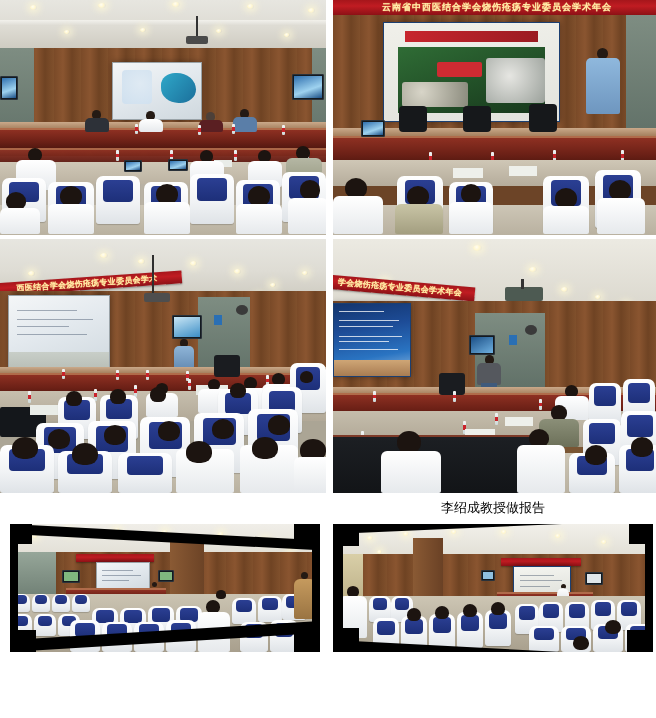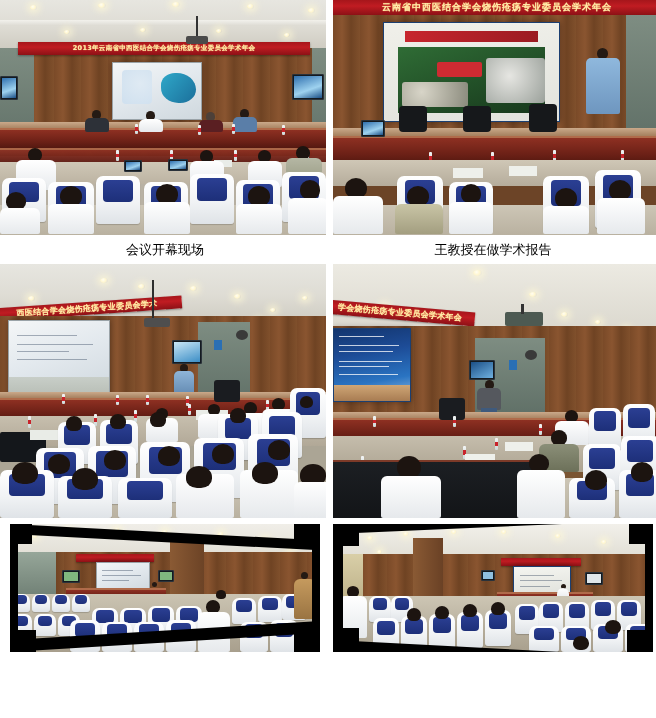--- a/index.html
+++ b/index.html
@@ -194,23 +194,20 @@
             <div class="spot" style="left:308px;top:8px;width:7px;height:5px;"></div>
             <div class="spot" style="left:64px;top:30px;width:6px;height:4px;"></div>
             <div class="spot" style="left:140px;top:28px;width:6px;height:4px;"></div>
             <div class="spot" style="left:216px;top:29px;width:6px;height:4px;"></div>
             <div class="spot" style="left:284px;top:33px;width:6px;height:4px;"></div>
 
             <div class="wall-wood" style="left:0;top:48px;right:0;height:108px;"></div>
             <div class="wall-green" style="left:0;top:48px;width:34px;height:108px;"></div>
             <div class="wall-green" style="right:0;top:48px;width:14px;height:108px;"></div>
 
-            <div class="banner" style="left:18px;top:42px;width:292px;height:13px;line-height:13px;">
-              <span style="font-size:6.5px;">2013年云南省中西医结合学会烧伤疮疡专业委员会学术年会</span>
-            </div>
 
             <div style="position:absolute;left:196px;top:16px;width:2px;height:22px;background:#333;"></div>
             <div style="position:absolute;left:186px;top:36px;width:22px;height:8px;background:#4a4a4a;border-radius:2px;"></div>
 
             <div class="screen" style="left:112px;top:62px;width:88px;height:56px;">
               <div style="position:absolute;left:10%;top:12%;width:34%;height:62%;background:radial-gradient(circle at 60% 40%,#dfeaf3,#cfe0ef);border-radius:4px;"></div>
               <div style="position:absolute;right:6%;top:18%;width:40%;height:54%;background:linear-gradient(130deg,#2fa8c9,#1b6f9b);border-radius:40% 55% 45% 50%;"></div>
             </div>
 
             <div class="monitor" style="left:0px;top:76px;width:16px;height:22px;">
@@ -276,21 +273,20 @@
             <div class="attendee-head" style="left:156px;top:184px;width:22px;height:20px;"></div>
             <div class="body-w" style="left:144px;top:202px;width:46px;height:32px;"></div>
             <div class="attendee-head" style="left:248px;top:186px;width:22px;height:20px;"></div>
             <div class="body-w" style="left:236px;top:204px;width:46px;height:30px;"></div>
             <div class="attendee-head" style="left:300px;top:180px;width:20px;height:19px;"></div>
             <div class="body-w" style="left:288px;top:198px;width:40px;height:36px;"></div>
             <div class="attendee-head" style="left:6px;top:192px;width:20px;height:18px;"></div>
             <div class="body-w" style="left:0px;top:208px;width:40px;height:26px;"></div>
           </div>
         </div>
-        <div class="caption" style="padding-top:5px;">会议开幕现场</div>
       </div>
 
       <div class="photo-cell" style="width:326px;">
         <div class="photo-frame" style="width:323px;height:235px;margin:0 0 0 3px;background:#6c4427;" title="Professor Wang giving an academic presentation next to a projection screen showing a slide">
           <div class="scene">
             <div class="banner" style="left:-6px;top:0px;width:340px;height:15px;line-height:15px;">
               <span style="font-size:9px;letter-spacing:1px;">云南省中西医结合学会烧伤疮疡专业委员会学术年会</span>
             </div>
             <div class="wall-wood" style="left:0;top:15px;right:0;height:130px;"></div>
             <div class="wall-green" style="right:0;top:15px;width:30px;height:130px;"></div>
@@ -337,21 +333,20 @@
             <div class="attendee-head" style="left:74px;top:186px;width:22px;height:20px;"></div>
             <div class="body-w" style="left:62px;top:204px;width:48px;height:30px;background:linear-gradient(180deg,#c9c5a6,#a39e80);"></div>
             <div class="attendee-head" style="left:128px;top:184px;width:20px;height:19px;"></div>
             <div class="body-w" style="left:116px;top:202px;width:44px;height:32px;"></div>
             <div class="attendee-head" style="left:222px;top:188px;width:22px;height:20px;"></div>
             <div class="body-w" style="left:210px;top:206px;width:46px;height:28px;"></div>
             <div class="attendee-head" style="left:276px;top:180px;width:22px;height:20px;"></div>
             <div class="body-w" style="left:264px;top:198px;width:48px;height:36px;"></div>
           </div>
         </div>
-        <div class="caption" style="padding-top:5px;">王教授在做学术报告</div>
       </div>
     </div>
 
     <div class="photo-row" style="margin-top:4px;">
 
       <div class="photo-cell" style="width:330px;">
         <div class="photo-frame" style="width:326px;height:254px;background:#aba595;" title="Professor Wang answering questions after finishing his report, speaker standing at the front of the lecture hall">
           <div class="scene">
             <div class="ceiling" style="top:0;height:58px;"></div>
             <div class="spot" style="left:28px;top:32px;width:7px;height:5px;"></div>
@@ -540,20 +535,21 @@
             <div class="body-w" style="left:184px;top:206px;width:48px;height:48px;"></div>
             <div class="seat" style="left:236px;top:214px;width:46px;height:40px;"></div>
             <div class="attendee-head" style="left:252px;top:206px;width:22px;height:20px;"></div>
             <div class="seat" style="left:286px;top:206px;width:42px;height:48px;"></div>
             <div class="attendee-head" style="left:298px;top:198px;width:22px;height:20px;"></div>
 
             <div class="attendee-head" style="left:64px;top:192px;width:24px;height:22px;"></div>
             <div class="body-w" style="left:48px;top:212px;width:60px;height:42px;"></div>
           </div>
         </div>
+        <div class="caption" style="padding-top:5px;">李绍成教授做报告</div>
       </div>
     </div>
 
     <div class="photo-row" style="margin-top:6px;padding-left:10px;">
 
       <div class="photo-cell" style="width:323px;">
         <div class="photo-frame" style="width:310px;height:128px;background:#000;" title="Panoramic photo of the full lecture hall during the election, wide-angle with curved black borders">
           <div class="scene">
             <div style="position:absolute;inset:0;background:linear-gradient(180deg,#d7d2c6 0%,#cbc5b6 40%,#b6ae9c 100%);"></div>
             <div class="ceiling" style="top:0;height:40px;background:linear-gradient(180deg,#f0eee8,#dedbd1);"></div>

